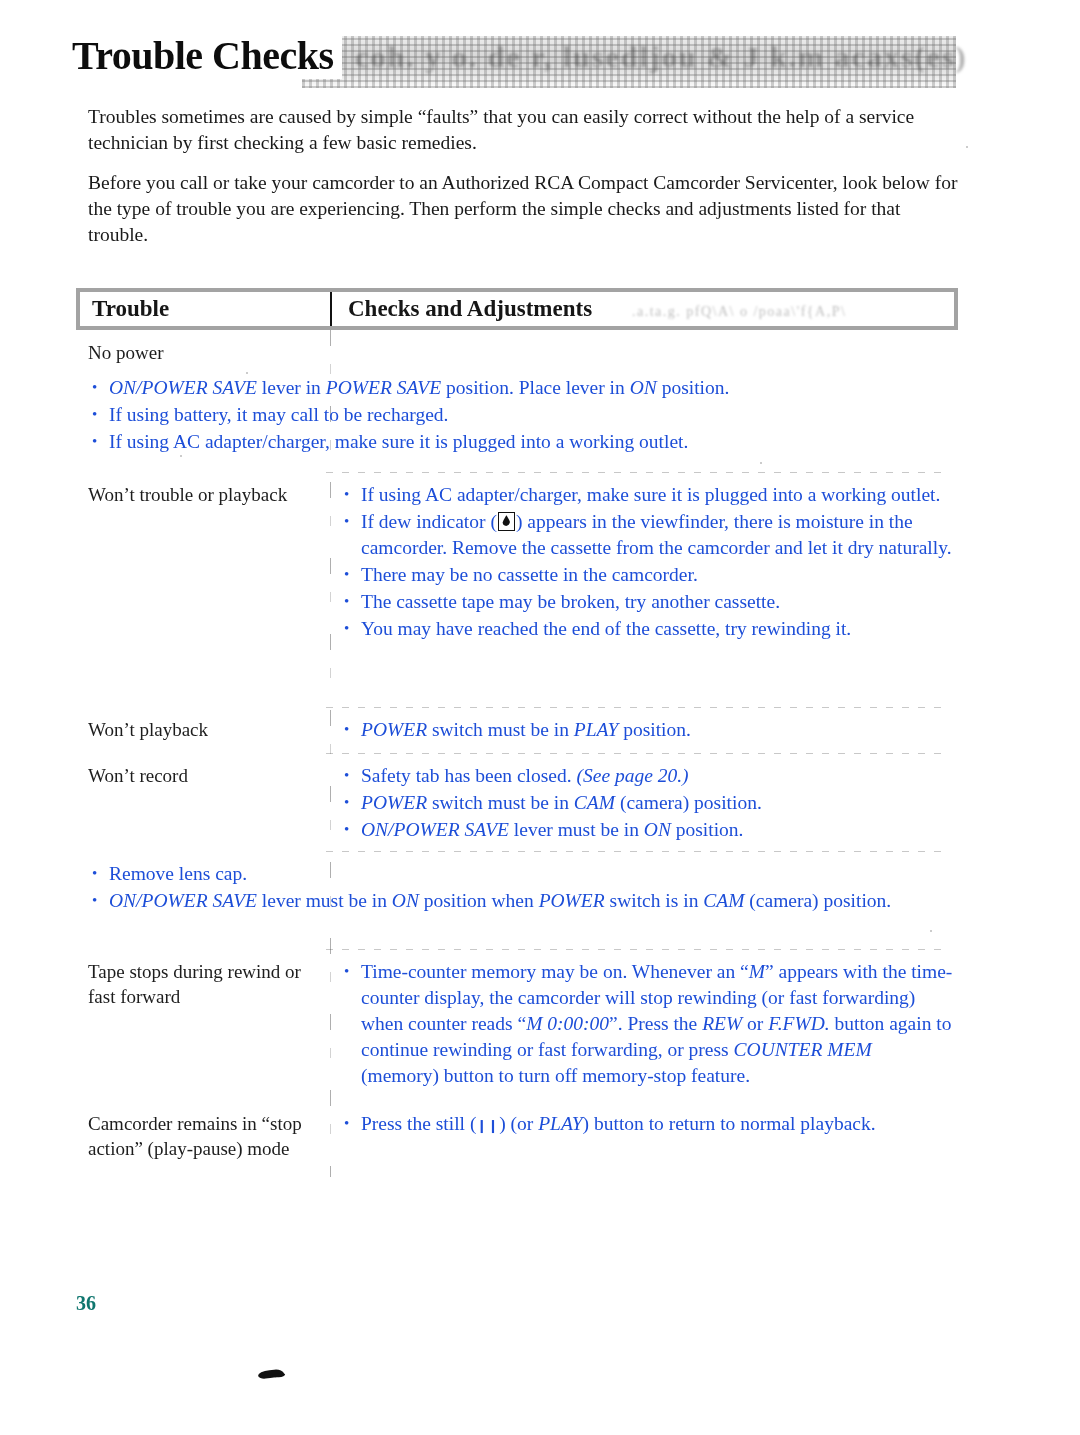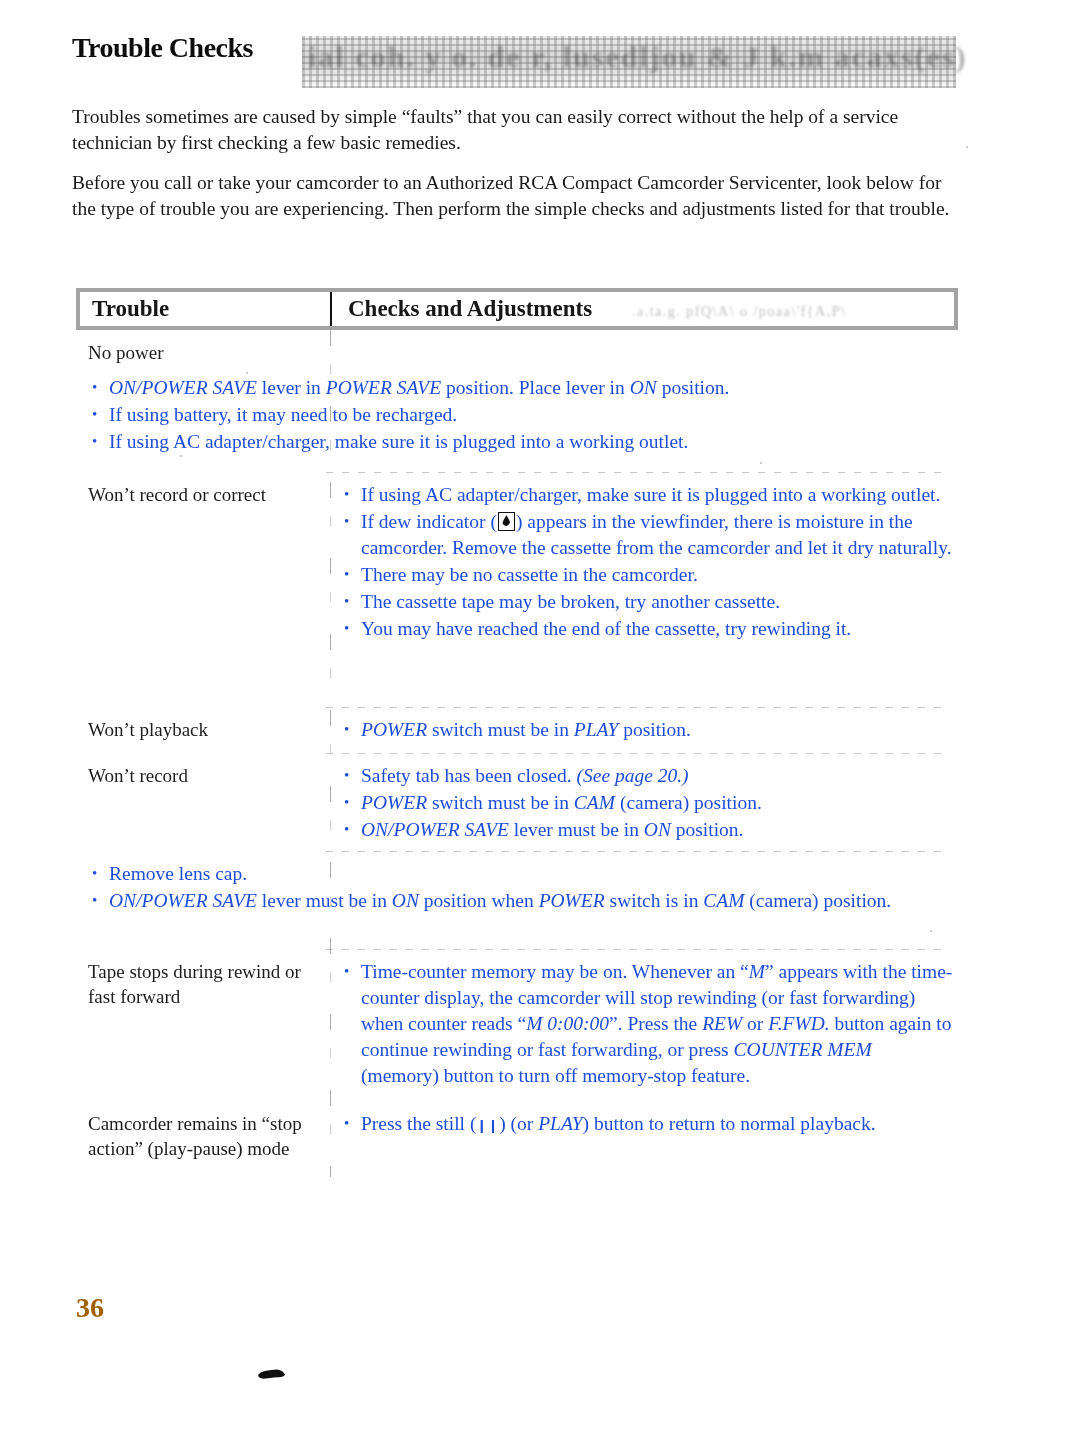--- a/index.html
+++ b/index.html
@@ -70,41 +70,41 @@
     color: rgba(90,90,90,0.30);
     filter: blur(1.8px);
     white-space: nowrap;
     user-select: none;
   }
   .page-title {
     position: absolute;
     left: 0px;
     top: 0px;
     font-family: "Liberation Serif", "DejaVu Serif", serif;
-    font-size: 28px;
+    font-size: 40px;
     font-weight: bold;
     letter-spacing: -0.5px;
     color: #0d0d0d;
     z-index: 3;
     background: #ffffff;
-    padding-right: 14px;
+    padding-right: 8px;
     text-align: right;
   }
 
   
   .intro {
     position: absolute;
     left: 72px;
     top: 104px;
     width: 890px;
     font-size: 19.5px;
     line-height: 26px;
     color: #1a1a1a;
   }
-  .intro p { margin: 0 0 14px 0; }
+  .intro p { margin: 0 0 14px 16px; }
   .intro p:last-child { margin-bottom: 0; }
 
   
   .table-wrap {
     position: absolute;
     left: 76px;
     top: 288px;
     width: 882px;
   }
   .thead {
@@ -249,23 +249,23 @@
     font-weight: bold;
     font-size: 13px;
     font-family: "DejaVu Sans", sans-serif;
   }
 
   
   .page-number {
     position: absolute;
     left: 76px;
     top: 1292px;
-    font-size: 28px;
-    font-weight: bold;
-    color: #a16207;
+    font-size: 20px;
+    font-weight: bold;
+    color: #0f766e;
   }
   .ink-smudge {
     position: absolute;
     left: 258px;
     top: 1370px;
     width: 26px;
     height: 8px;
     background: #111;
     border-radius: 50% 40% 60% 30% / 60% 70% 40% 50%;
     transform: rotate(-6deg);
@@ -312,29 +312,29 @@
     </div>
 
     <div class="tbody">
       <div class="col-divider"></div>
 
       <div class="trow" style="min-height:142px;flex-direction:column;">
         <div class="cell-trouble">No power</div>
         <div class="cell-checks">
           <ul>
             <li><em class="it">ON/POWER SAVE</em><span> lever in </span><em class="it">POWER SAVE</em><span> position.  Place lever in </span><em class="it">ON</em><span> position.</span></li>
-            <li>If using battery, it may need to be recharged.</li>
+            <li>If using battery, it may call to be recharged.</li>
             <li>If using AC adapter/charger, make sure it is plugged into a working outlet.</li>
           </ul>
         </div>
       </div>
       <div class="row-sep" style="top:142px;"></div>
 
       <div class="trow" style="min-height:235px;">
-        <div class="cell-trouble">Won’t record or correct</div>
+        <div class="cell-trouble">Won’t trouble or playback</div>
         <div class="cell-checks">
           <ul>
             <li>If using AC adapter/charger, make sure it is plugged into a working outlet.</li>
             <li><span>If dew indicator (</span><span class="dew-icon"></span><span>) appears in the viewfinder, there is moisture in the camcorder.  Remove the cassette from the camcorder and let it dry naturally.</span></li>
             <li>There may be no cassette in the camcorder.</li>
             <li>The cassette tape may be broken, try another cassette.</li>
             <li>You may have reached the end of the cassette, try rewinding it.</li>
           </ul>
         </div>
       </div>

